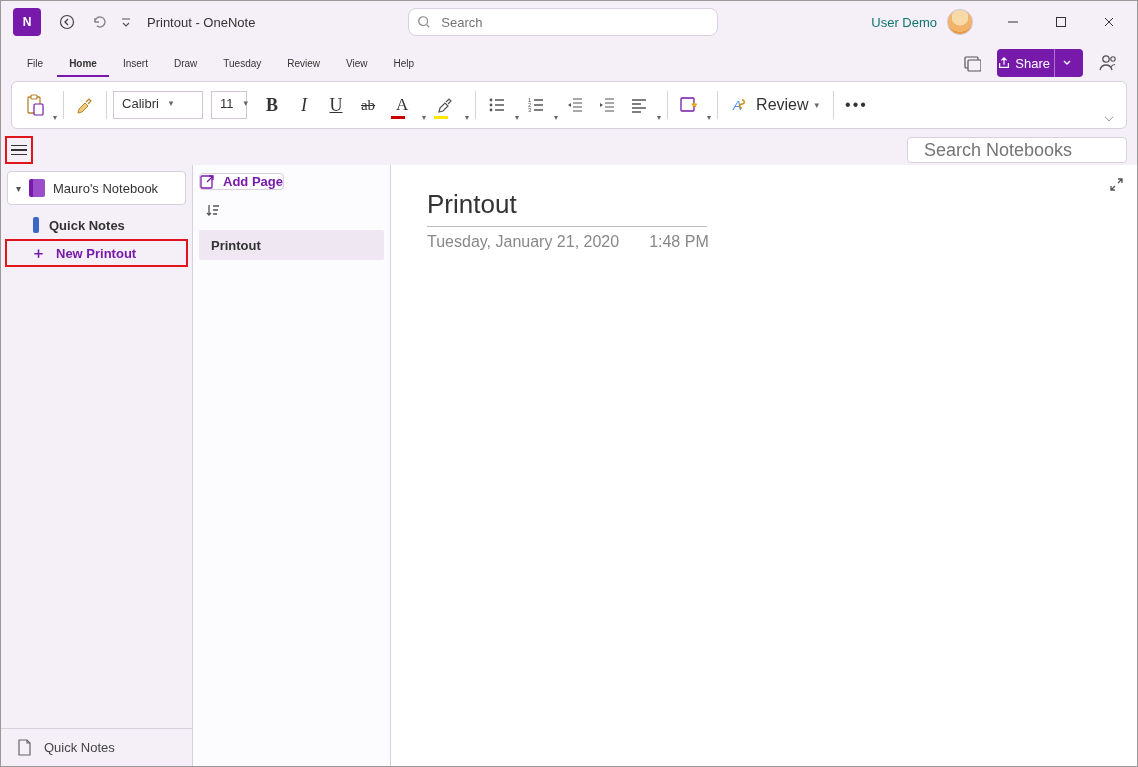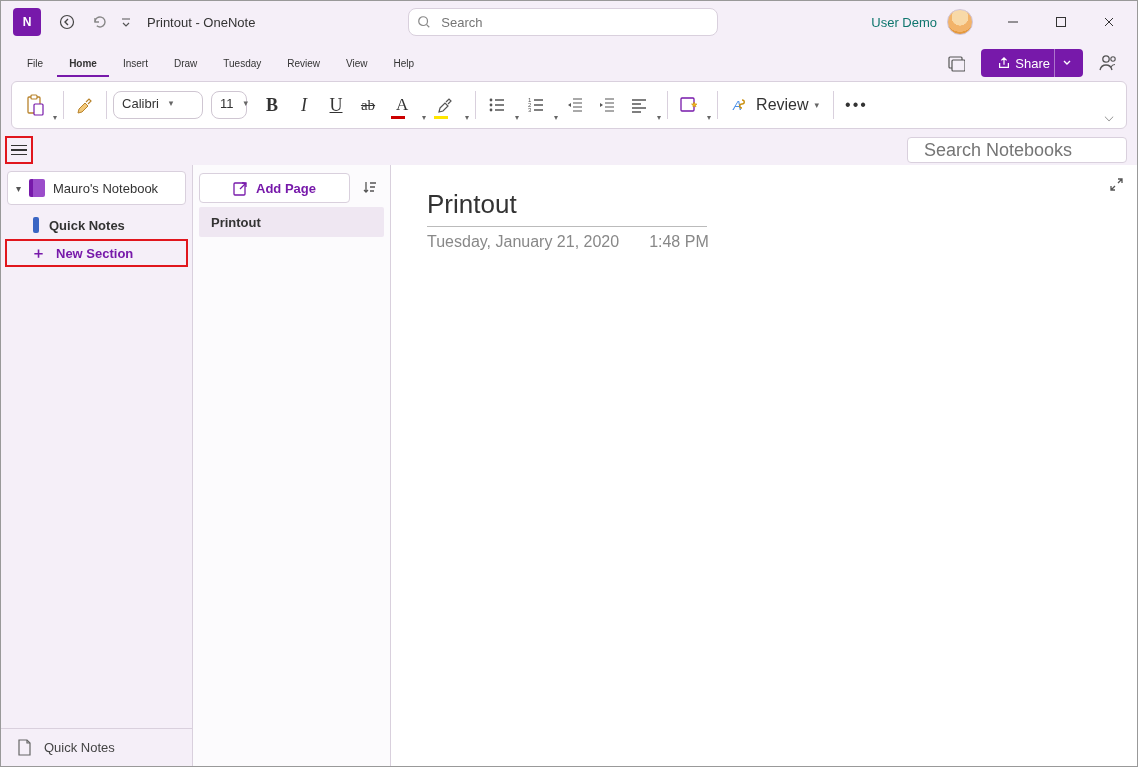--- a/index.html
+++ b/index.html
@@ -27,29 +27,29 @@
   .title-spacer{flex:1;}
   .user-name{font-size:13px;color:#0f766e;margin-right:6px;}
   .avatar{width:26px;height:26px;border-radius:50%;background:radial-gradient(circle at 50% 30%, #f8d9a8 0 40%, #f2b36a 41% 70%, #e59a3e 71% 100%);border:1px solid #d0c4d6;margin-right:14px;}
   .win-btn{width:44px;height:32px;display:flex;align-items:center;justify-content:center;color:#333;}
 
   
   .tabs{height:34px;display:flex;align-items:flex-end;padding:0 14px;gap:2px;}
   .tab{padding:6px 12px;font-size:10px;color:#333;border-bottom:2px solid transparent;cursor:pointer;}
   .tab.active{border-bottom:2px solid var(--purple);font-weight:600;}
   .tabs-right{margin-left:auto;display:flex;align-items:center;gap:10px;}
-  .share-btn{background:var(--purple);color:#fff;height:28px;border-radius:4px;display:flex;align-items:center;gap:4px;padding:0 4px 0 16px;font-size:13px;}
+  .share-btn{background:var(--purple);color:#fff;height:28px;border-radius:4px;display:flex;align-items:center;gap:4px;padding:0 4px 0 0;font-size:13px;}
   .share-caret{border-left:1px solid rgba(255,255,255,.4);padding:0 8px;height:100%;display:flex;align-items:center;}
   .tab-icon{width:30px;height:28px;display:flex;align-items:center;justify-content:center;color:#444;border-radius:4px;}
 
   
   .ribbon{height:48px;margin:4px 10px 6px 10px;background:#fff;border:1px solid var(--border);border-radius:6px;display:flex;align-items:center;padding:0 8px;gap:2px;position:relative;}
   .rib-btn{height:34px;min-width:30px;display:flex;align-items:center;justify-content:center;gap:3px;padding:0 5px;border-radius:4px;color:#333;}
   .rib-sep{width:1px;height:28px;background:var(--border);margin:0 4px;}
-  .combo{height:28px;border:1px solid #cfc6d2;border-radius:8px;background:#fff;display:flex;align-items:center;padding:0 6px 4px 8px;font-size:13px;color:#333;gap:10px;}
+  .combo{height:28px;border:1px solid #cfc6d2;border-radius:0;background:#fff;display:flex;align-items:center;padding:0 6px 4px 8px;font-size:13px;color:#333;gap:10px;}
   .combo .caret{font-size:9px;color:#666;}
   .font-combo{width:90px;}
   .size-combo{width:36px;text-align:center;}
   .fmt{font-family:"Times New Roman",serif;font-size:18px;width:30px;text-align:center;}
   .italic{font-style:italic;}
   .underline{text-decoration:underline;}
   .strike{text-decoration:line-through;}
   .color-under{position:relative;}
   .color-bar{position:absolute;bottom:3px;left:6px;right:14px;height:3px;}
   .red-bar{background:#c00;}
@@ -74,21 +74,21 @@
   .nb-icon{width:16px;height:18px;background:linear-gradient(90deg,#7719aa 0 25%,#9b4dca 25% 100%);border-radius:2px;}
   .sec-item{height:28px;display:flex;align-items:center;gap:10px;padding:0 10px 0 32px;font-size:13px;color:#333;cursor:pointer;}
   .sec-mark{width:6px;height:16px;border-radius:2px;}
   .blue-mark{background:#3a66c4;}
   .new-section{height:28px;margin:0 4px;border:2px solid var(--hl-red);display:flex;align-items:center;gap:10px;padding:0 10px 0 24px;font-size:13px;color:var(--purple);font-weight:600;cursor:pointer;}
   .plus{font-size:15px;font-weight:bold;}
   .sidebar-spacer{flex:1;}
   .sidebar-footer{height:38px;border-top:1px solid var(--border);display:flex;align-items:center;gap:12px;padding:0 16px;font-size:13px;color:#444;}
 
   .pagelist{width:198px;border-right:1px solid var(--border);background:#fcfbfd;display:flex;flex-direction:column;padding:8px 6px;gap:4px;}
-  .pl-top{display:flex;align-items:flex-start;gap:6px;}
+  .pl-top{display:flex;align-items:flex-start;gap:6px;flex-direction:column;}
   .add-page{flex:1;height:30px;border:1px solid var(--border);border-radius:4px;display:flex;align-items:center;justify-content:center;gap:8px;color:var(--purple);font-size:13px;font-weight:600;background:#fff;cursor:pointer;}
   .sort-btn{width:28px;height:30px;display:flex;align-items:center;justify-content:center;color:#555;border-radius:4px;}
   .page-item{height:30px;display:flex;align-items:center;padding:0 12px;font-size:13px;color:#333;background:#efe7f2;border-radius:2px;font-weight:600;cursor:pointer;}
 
   .canvas{flex:1;background:#fff;position:relative;padding:22px 36px;}
   .expand-btn{position:absolute;top:6px;right:8px;width:26px;height:26px;display:flex;align-items:center;justify-content:center;color:#555;border-radius:4px;}
   .page-title{font-size:26px;color:#333;border:none;outline:none;width:280px;border-bottom:1px solid #bbb;padding:2px 0 6px 0;font-weight:400;}
   .page-meta{display:flex;gap:30px;font-size:16px;color:#888;margin-top:6px;}
 
   svg{display:block;}
@@ -312,21 +312,21 @@
         <span class="nb-chev">▾</span>
         <span class="nb-icon"></span>
         <span>Mauro's Notebook</span>
       </div>
       <div class="sec-item">
         <span class="sec-mark blue-mark"></span>
         <span style="font-weight:600">Quick Notes</span>
       </div>
       <div class="new-section">
         <span class="plus">＋</span>
-        <span>New Section</span>
+        <span>New Printout</span>
       </div>
       <div class="sidebar-spacer"></div>
       <div class="sidebar-footer">
         <svg width="15" height="17" viewBox="0 0 15 17">
             <path d="M2 1h8l3 3v12H2z" fill="none" stroke="#666" stroke-width="1.2"></path>
             <path d="M10 1v3h3" fill="none" stroke="#666" stroke-width="1.2"></path>
           </svg>
         <span>Quick Notes</span>
       </div>
     </div>

